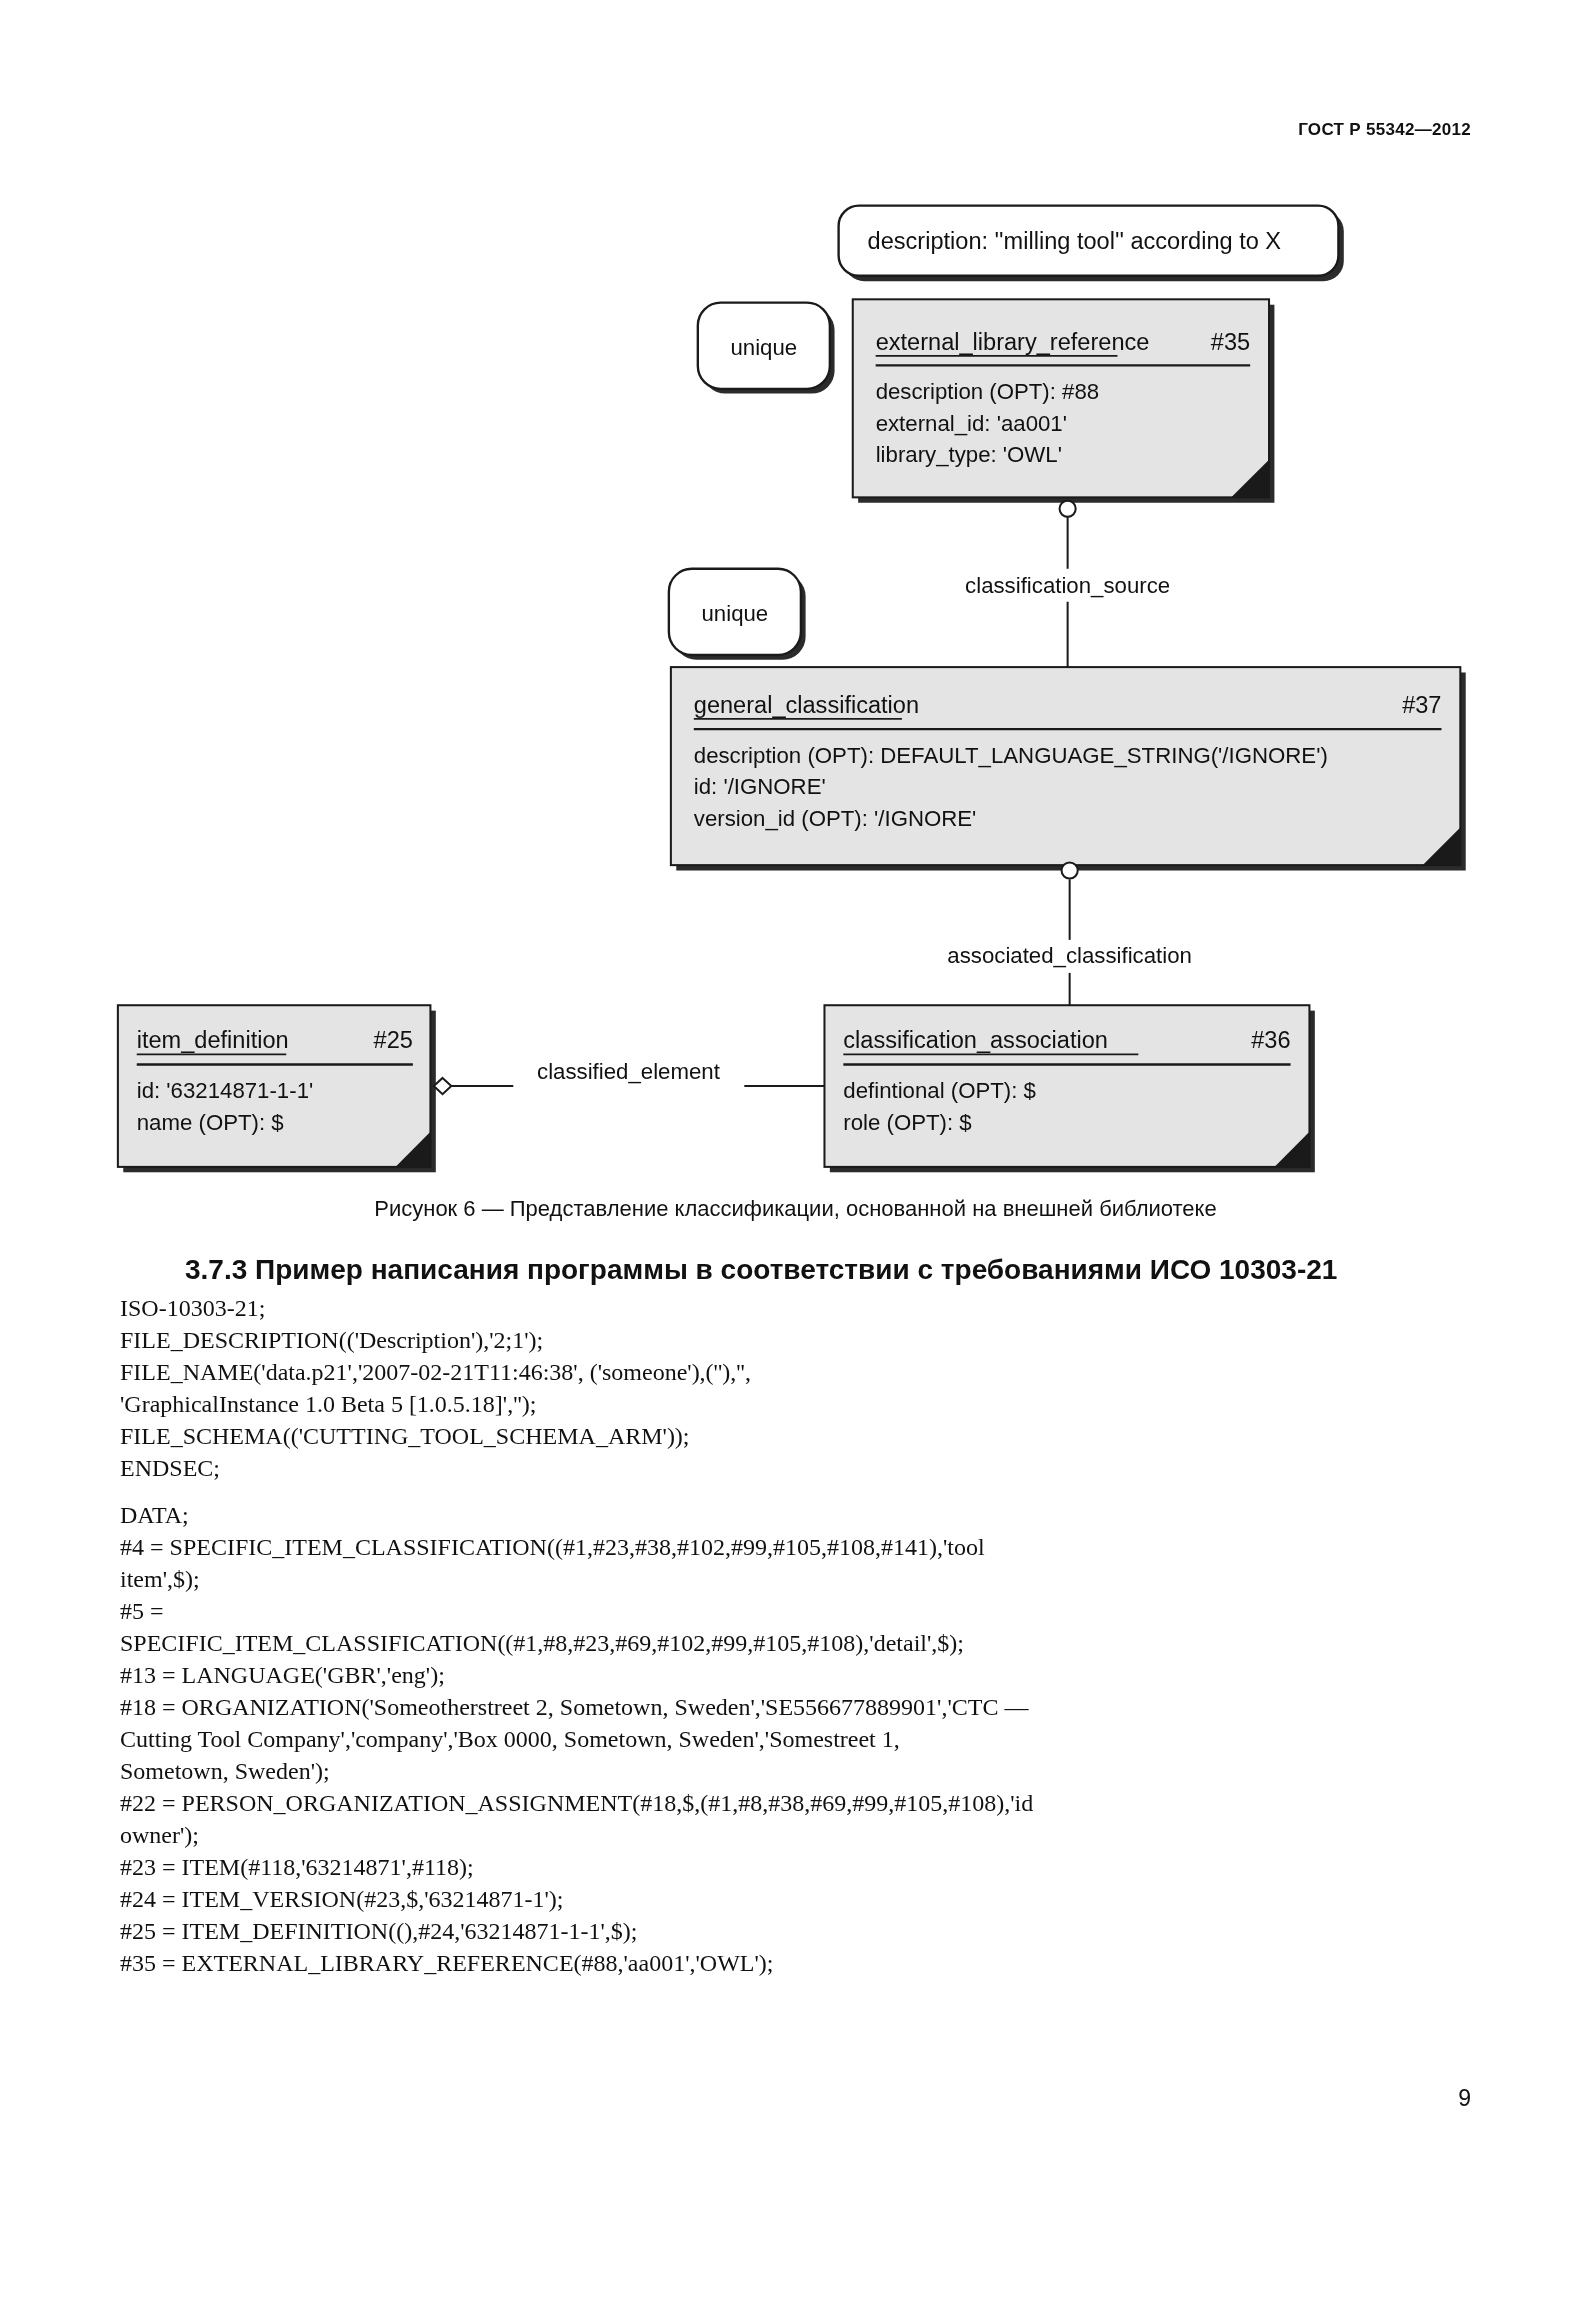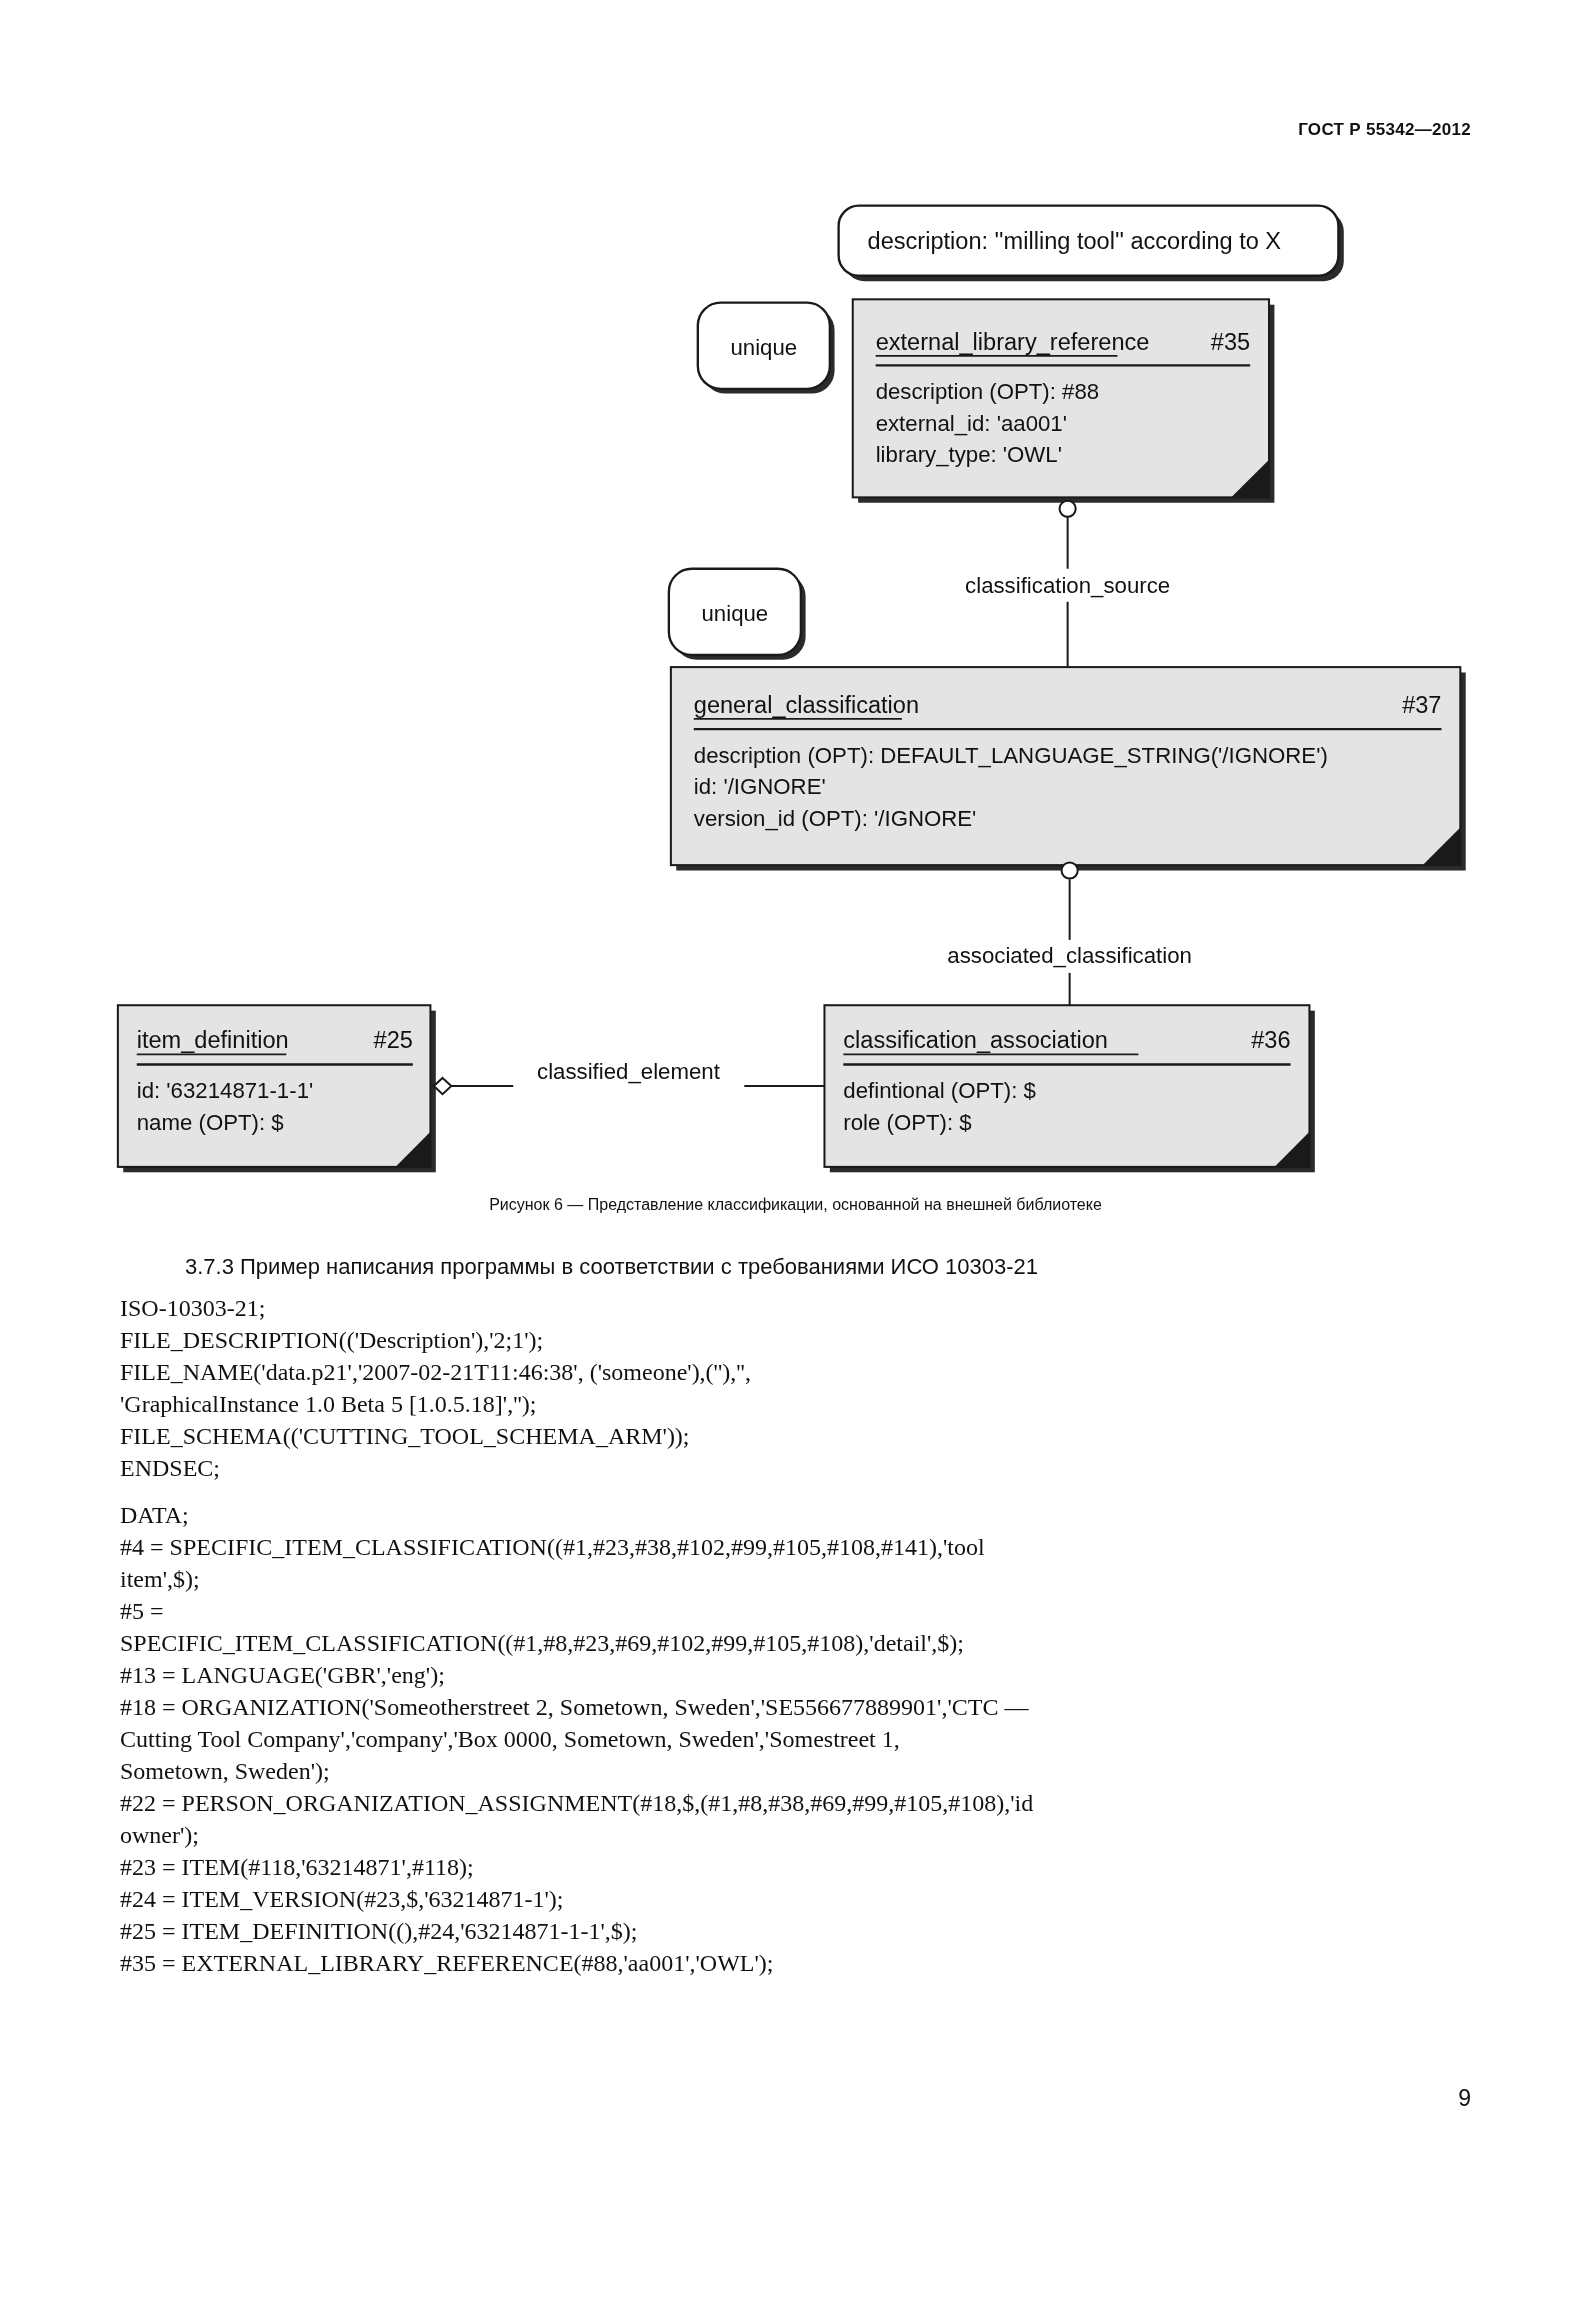--- a/index.html
+++ b/index.html
@@ -58,32 +58,32 @@
   .rounded-box { fill: #ffffff; stroke: #1a1a1a; stroke-width: 3.5; }
   .rounded-shadow { fill: #2b2b2b; }
 
   
   #figure-caption {
     position: absolute;
     top: 1196px;
     left: 0;
     width: 1591px;
     text-align: center;
-    font-size: 16px;
+    font-size: 22px;
     white-space: nowrap;
   }
 
   
   #section-heading {
     position: absolute;
     top: 1254px;
     left: 120px;
     width: 1354px;
-    font-size: 22px;
-    font-weight: normal;
+    font-size: 28px;
+    font-weight: bold;
     text-indent: 65px;
   }
   #code-block {
     position: absolute;
     top: 1292px;
     left: 120px;
     width: 1354px;
     font-size: 24px;
     line-height: 32px;
     font-family: Liberation Serif, serif;

